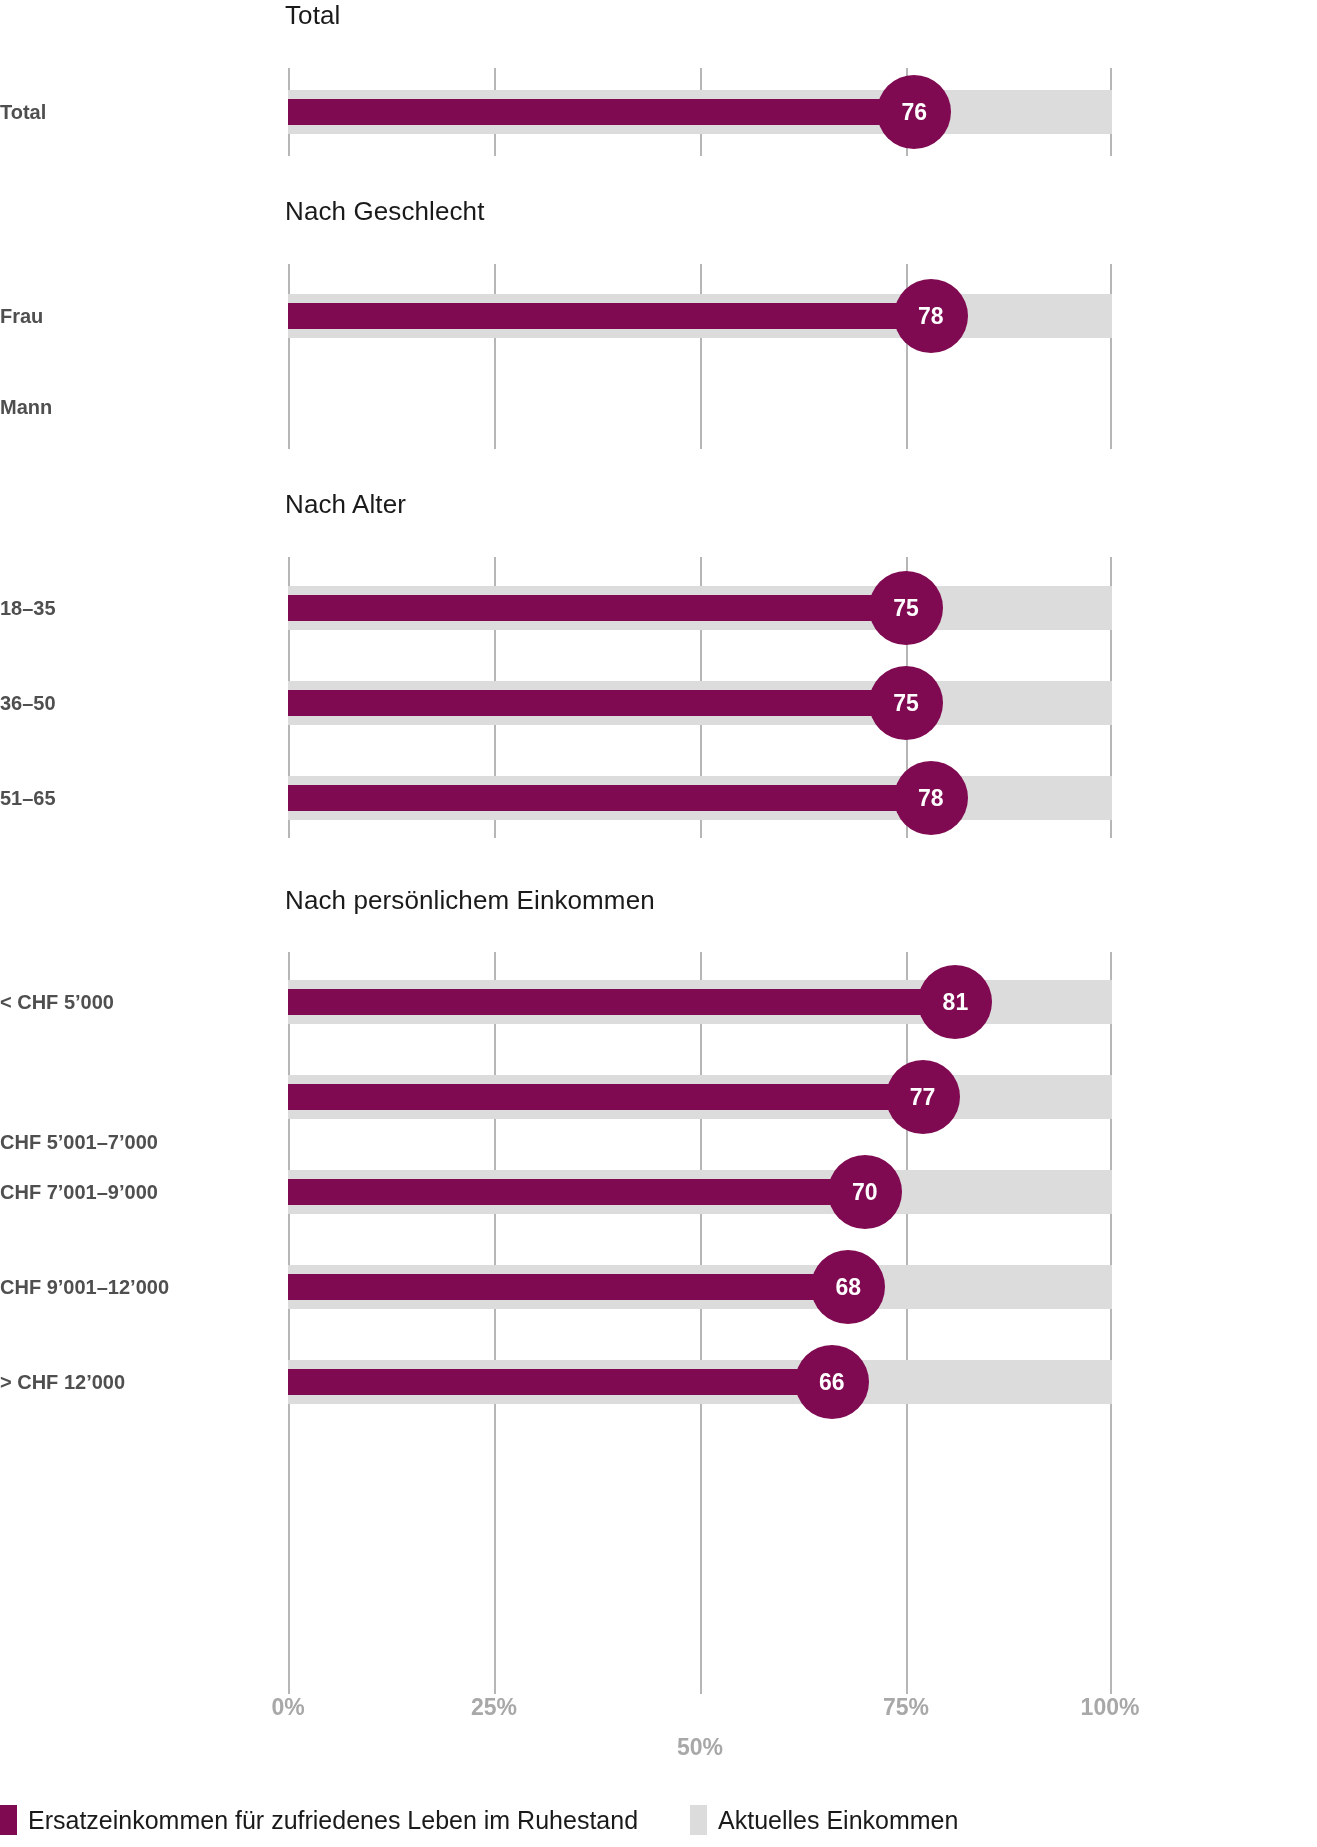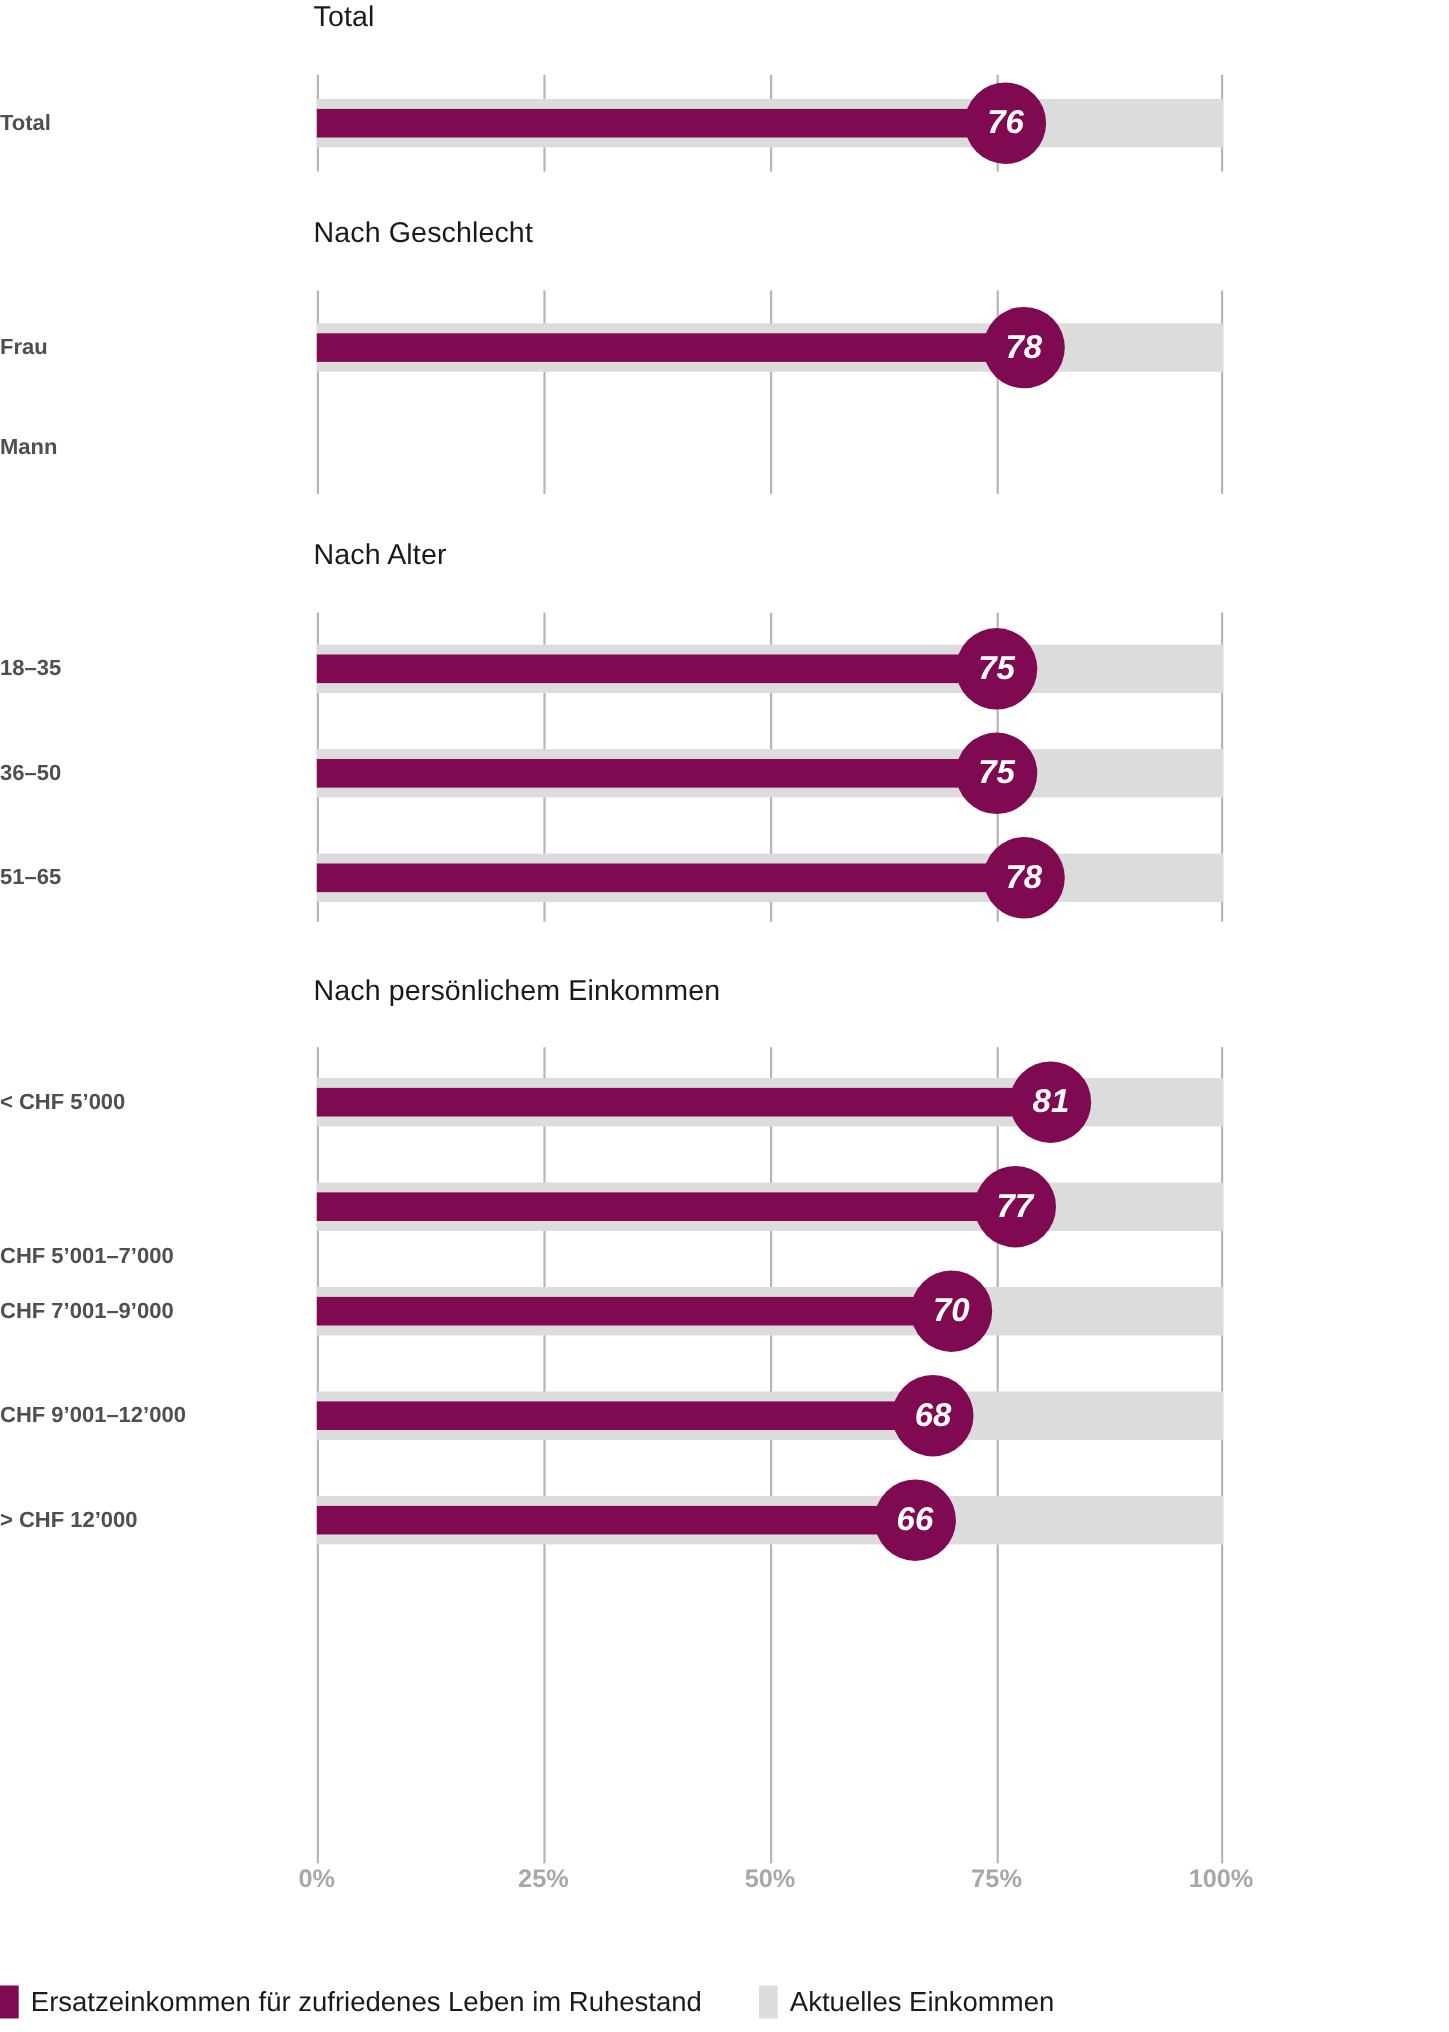--- a/index.html
+++ b/index.html
@@ -67,29 +67,28 @@
     top:9px;
     height:26px;
     background:#800a51;
   }
   .bubble{
     position:absolute;
     width:74px;height:74px;
     border-radius:50%;
     background:#800a51;
     color:#ffffff;
-    font-size:30px;
+    font-size:23px;
     font-weight:700;
     display:flex;
     align-items:center;
     justify-content:center;
     top:-15px;
     margin-left:-37px;
     line-height:1;
-    font-style:italic;
   }
 
   
   .xaxis{
     position:absolute;
     left:288px;
     top:1694px;
     width:824px;
     height:34px;
   }
@@ -243,21 +242,21 @@
   <div class="cat-label" style="top:1371px;">&gt; CHF 12’000</div>
   <div class="row" style="top:1360px;">
     <div class="track"></div>
     <div class="bar" style="width:543.8px;"></div>
     <div class="bubble" style="left:543.8px;">66</div>
   </div>
 
   <div class="xaxis">
     <div class="xtick" style="left:0px;">0%</div>
     <div class="xtick" style="left:206px;">25%</div>
-    <div class="xtick" style="left:412px;">50%</div>
+    <div class="xtick" style="left:412px;margin-top:40px;">50%</div>
     <div class="xtick" style="left:618px;">75%</div>
     <div class="xtick" style="left:822px;">100%</div>
   </div>
 
   <div class="legend">
     <div class="legend-item">
       <span class="swatch" style="background:#800a51;"></span>
       <span class="ltext">Ersatzeinkommen für zufriedenes Leben im Ruhestand</span>
     </div>
     <div class="legend-gap"></div>

